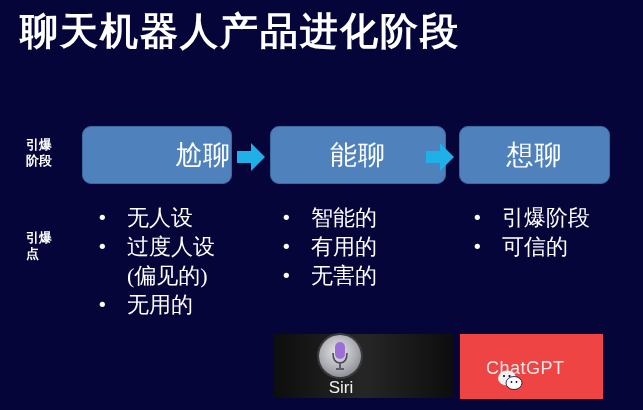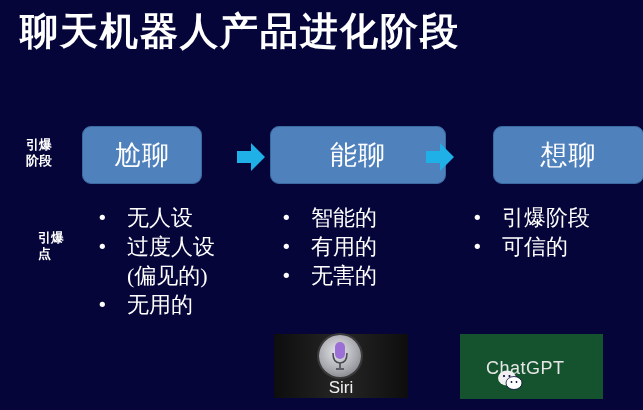--- a/index.html
+++ b/index.html
@@ -28,21 +28,21 @@
     .side-label {
       position: absolute;
       color: #ffffff;
       font-size: 13px;
       font-weight: bold;
       line-height: 16px;
       width: 36px;
       word-break: break-all;
     }
     .side-label.stage { left: 26px; top: 137px; }
-    .side-label.point { left: 26px; top: 230px; margin-left: 12px; }
+    .side-label.point { left: 26px; top: 230px; }
     .stage-box {
       position: absolute;
       top: 126px;
       height: 58px;
       background: #4f81bd;
       border: 1px solid #3a6aa0;
       border-radius: 9px;
       box-sizing: border-box;
       display: flex;
       align-items: center;
@@ -87,20 +87,21 @@
     .bullets.b2 { left: 281px; }
     .bullets.b3 { left: 472px; }
 
     .img-siri {
       position: absolute;
       left: 274px;
       top: 334px;
       width: 134px;
       height: 64px;
       background: linear-gradient(90deg, #0d0d0d 0%, #262626 50%, #0d0d0d 100%);
+      padding-left: 45px;
     }
     .siri-circle {
       position: absolute;
       left: 45px;
       top: 1px;
       width: 42px;
       height: 42px;
       border-radius: 50%;
       background: radial-gradient(circle at 45% 40%, #e8e8ea 0%, #a9aab0 55%, #6c6d74 100%);
       box-shadow: 0 0 0 2px #3a3a3a;
@@ -122,21 +123,21 @@
       font-size: 17px;
       line-height: 20px;
       color: #f2f2f2;
     }
     .img-chatgpt {
       position: absolute;
       left: 460px;
       top: 334px;
       width: 143px;
       height: 65px;
-      background: #14532d;
+      background: #ef4444;
     }
     .chatgpt-label {
       position: absolute;
       left: 26px;
       top: 24px;
       font-family: "Liberation Sans", sans-serif;
       font-size: 18px;
       color: #e6e6e6;
       letter-spacing: 0.5px;
     }
@@ -158,37 +159,37 @@
     }
   </style>
 </head>
 <body>
 
 <div class="title">聊天机器人产品进化阶段</div>
 
 <div class="side-label stage">引爆阶段</div>
 <div class="side-label point">引爆点</div>
 
-<div class="stage-box" style="left:82px; width:120px;">
+<div class="stage-box" style="left:82px; width:150px;justify-content:flex-end;">
   <span>尬聊</span>
 </div>
 
 <svg class="arrow" style="left:237px;" viewBox="0 0 28 28">
   <polygon points="0,8 14,8 14,0 28,14 14,28 14,20 0,20" fill="#1fb0e8"></polygon>
 </svg>
 
 <div class="stage-box" style="left:270px; width:176px;">
   <span>能聊</span>
 </div>
 
 <svg class="arrow" style="left:426px;" viewBox="0 0 28 28">
   <polygon points="0,8 14,8 14,0 28,14 14,28 14,20 0,20" fill="#1fb0e8"></polygon>
 </svg>
 
-<div class="stage-box" style="left:459px; width:151px;margin-left:34px;">
+<div class="stage-box" style="left:459px; width:151px;">
   <span>想聊</span>
 </div>
 
 <ul class="bullets b1">
   <li><span class="dot">•</span><span class="txt">无人设</span></li>
   <li><span class="dot">•</span><span class="txt">过度人设(偏见的)</span></li>
   <li><span class="dot">•</span><span class="txt">无用的</span></li>
 </ul>
 
 <ul class="bullets b2">

